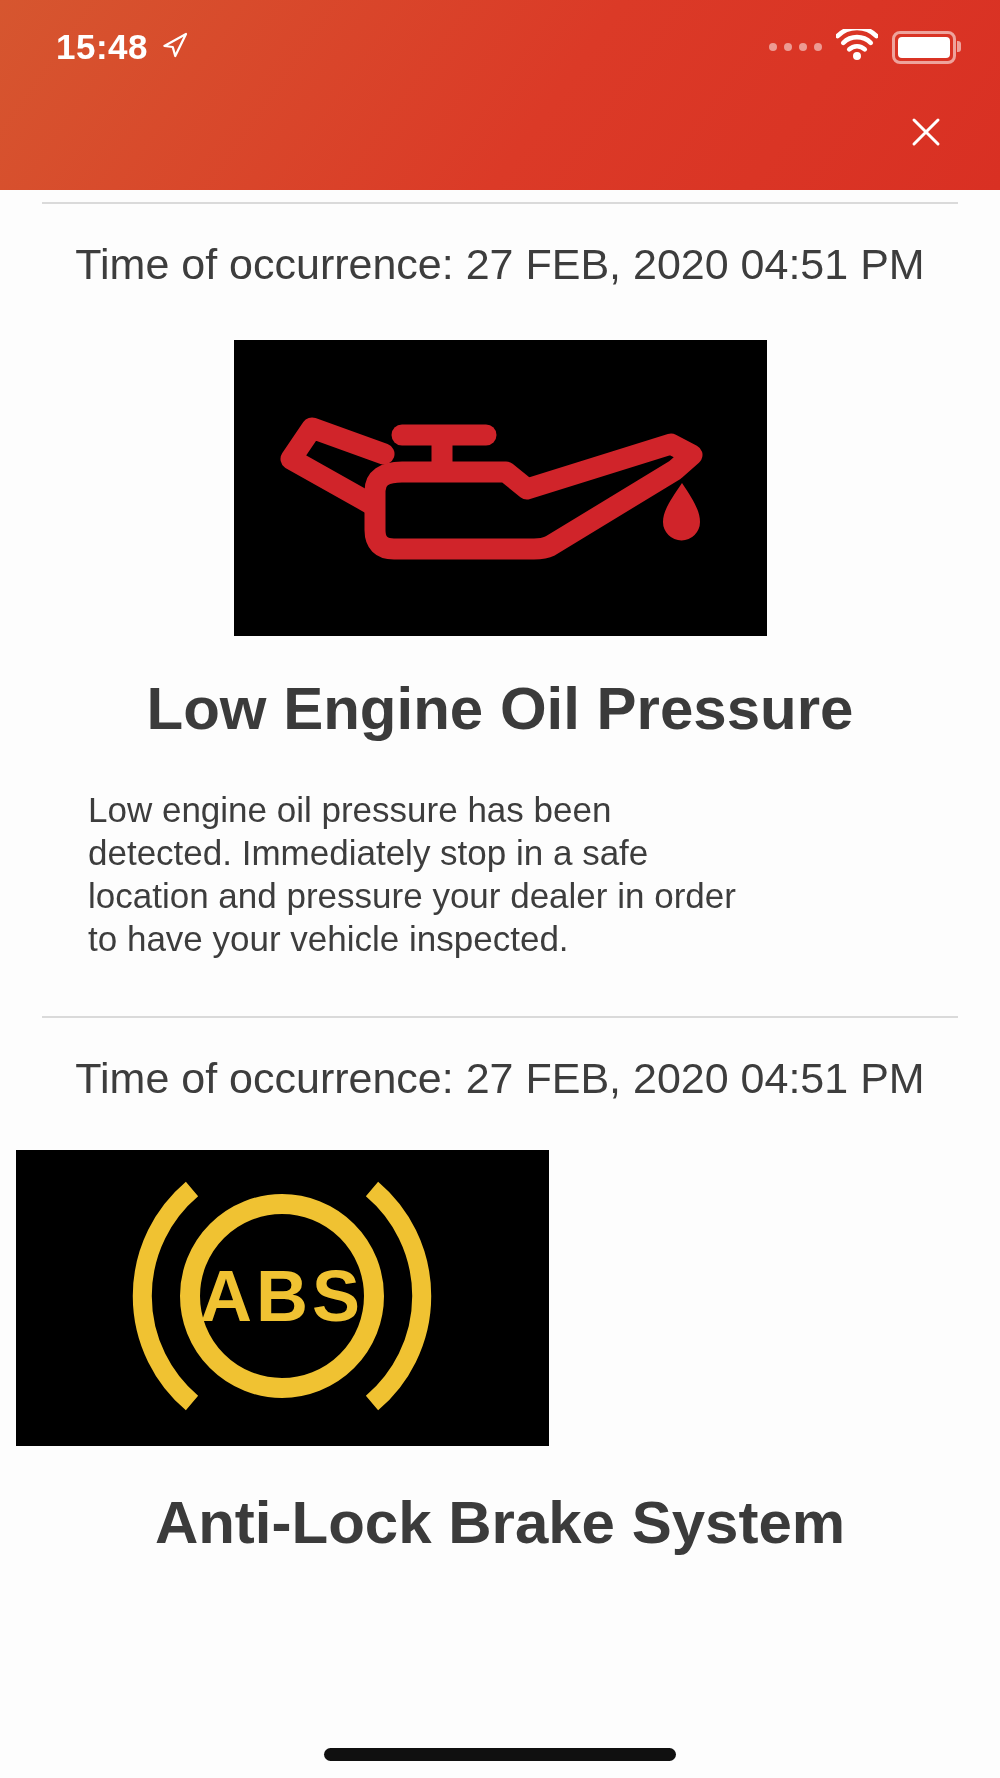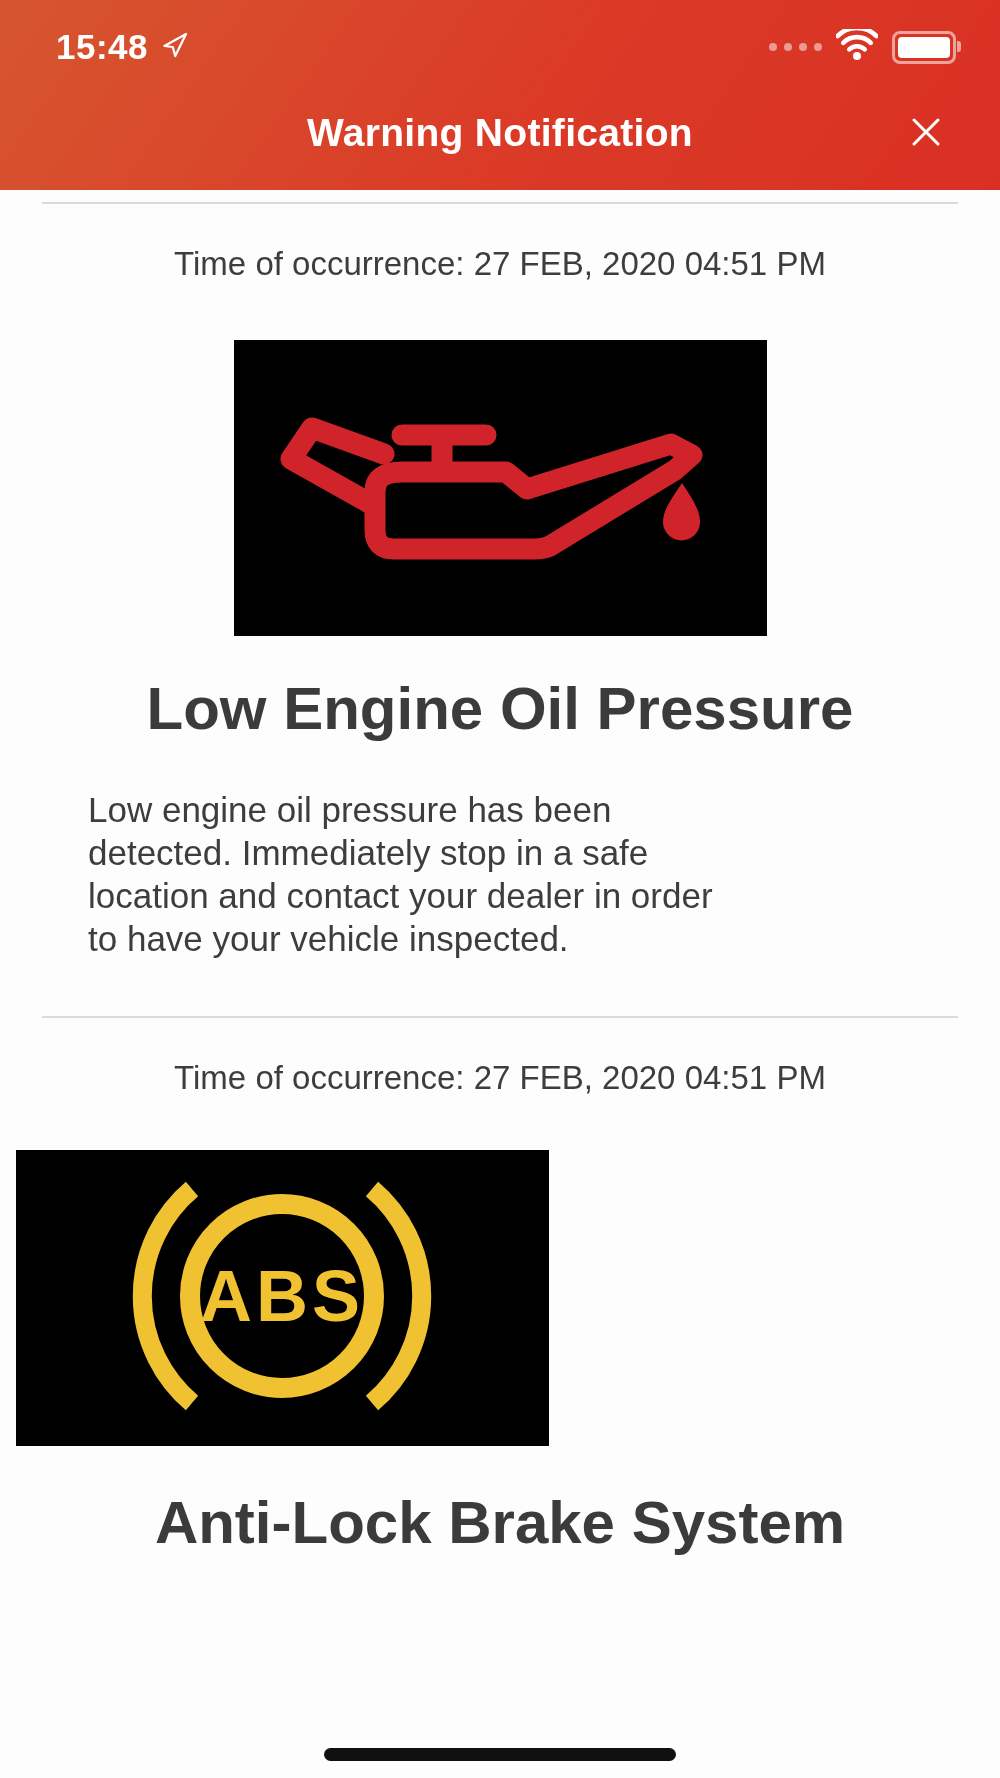--- a/index.html
+++ b/index.html
@@ -95,21 +95,21 @@
   .divider {
     height: 2px;
     background: #dadada;
     margin: 0 42px;
   }
   .divider.d1 { margin-top: 12px; }
   .divider.d2 { margin-top: 56px; }
   .time-row {
     margin-top: 40px;
     text-align: center;
-    font-size: 33px;
+    font-size: 43px;
     line-height: 40px;
     color: #3d3d3d;
   }
   .light-box {
     width: 533px;
     height: 296px;
     margin: 0 auto;
     background: #000000;
     display: flex; align-items: center; justify-content: center;
   }
@@ -170,21 +170,20 @@
             <path d="M1.4 6.5 A 26.3 26.3 0 0 1 38.6 6.5" fill="none" stroke="#ffffff" stroke-width="4.4" stroke-linecap="round"></path>
           </svg>
         </span>
         <span class="battery">
           <span class="level"></span>
           <span class="nub"></span>
         </span>
       </div>
     </div>
     <div class="nav-row">
-      <span class="nav-title">Warning Notification</span>
       <button class="close-btn">
         <span>
           <svg width="44" height="44" viewBox="0 0 44 44">
             <path d="M10 10 L34 34 M34 10 L10 34" stroke="#ffffff" stroke-width="3" stroke-linecap="round" fill="none"></path>
           </svg>
         </span>
       </button>
     </div>
   </div>
 
@@ -204,21 +203,21 @@
           <path d="M208 99 L208 138" stroke="#d0242a" stroke-width="21" stroke-linecap="butt" fill="none"></path>
 
           <path d="M448 145 C458 160 466 172 466 184 a 18.5 18.5 0 1 1 -37 0 c 0 -12 9 -24 19 -39 Z" fill="#d0242a"></path>
         </svg>
       </span>
     </div>
     <div class="warning-title">Low Engine Oil Pressure</div>
     <div class="description">
       <div>Low engine oil pressure has been</div>
       <div>detected. Immediately stop in a safe</div>
-      <div>location and contact your dealer in order</div>
+      <div>location and pressure your dealer in order</div>
       <div>to have your vehicle inspected.</div>
     </div>
   </div>
 
   <div class="divider d2"></div>
 
   <div>
     <div class="time-row">Time of occurrence: 27 FEB, 2020 04:51 PM</div>
     <div class="light-box abs">
       <span>

